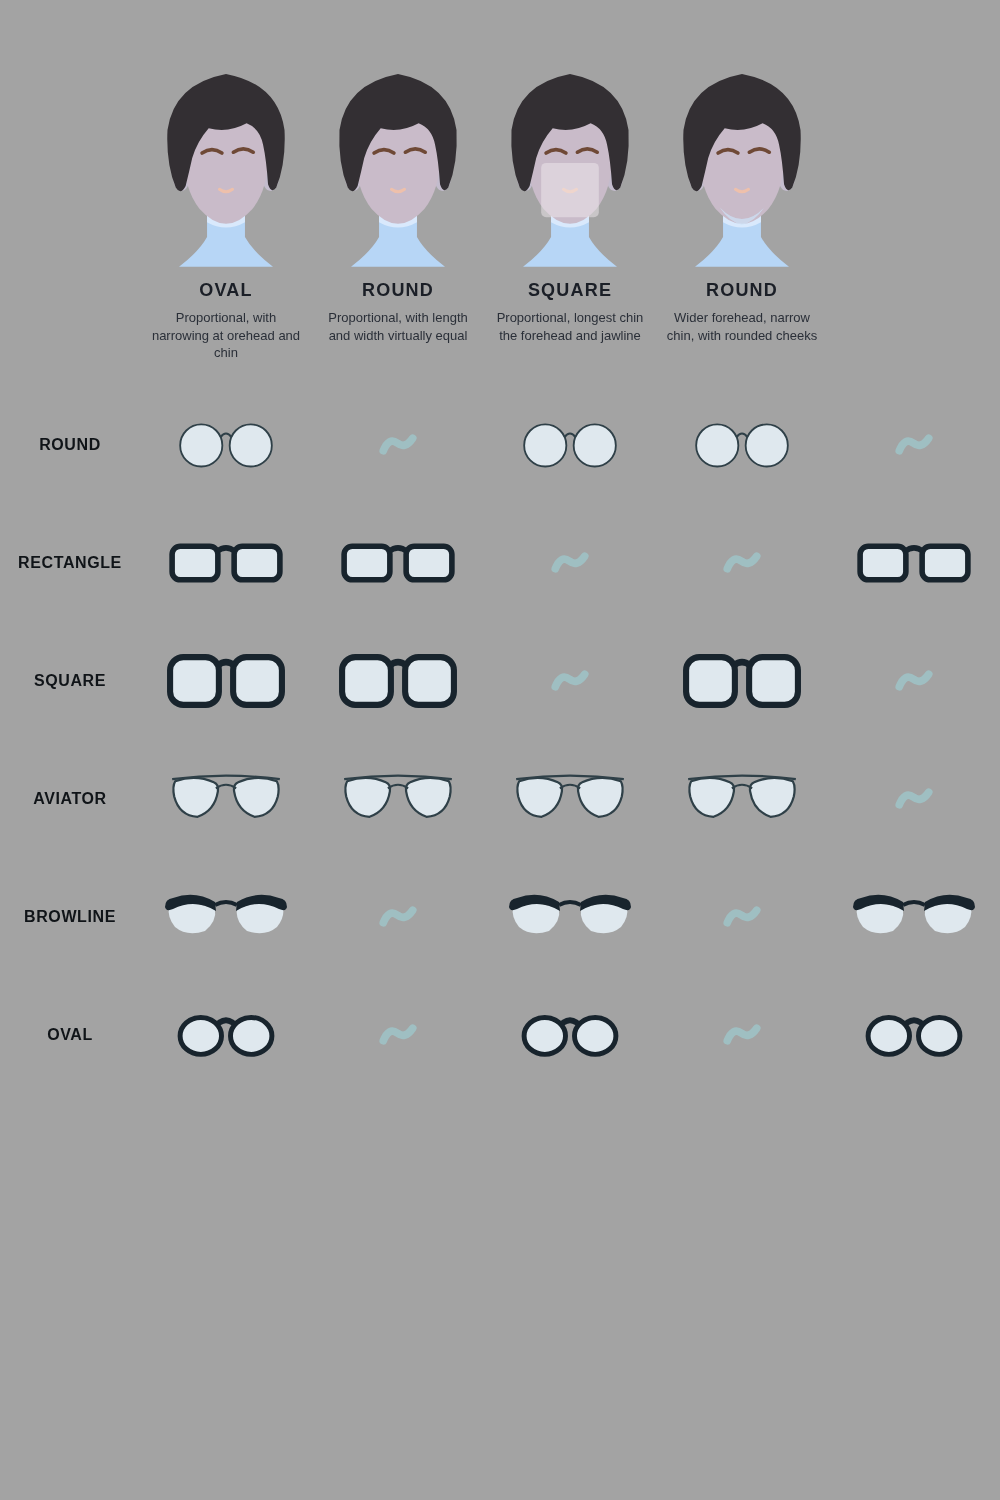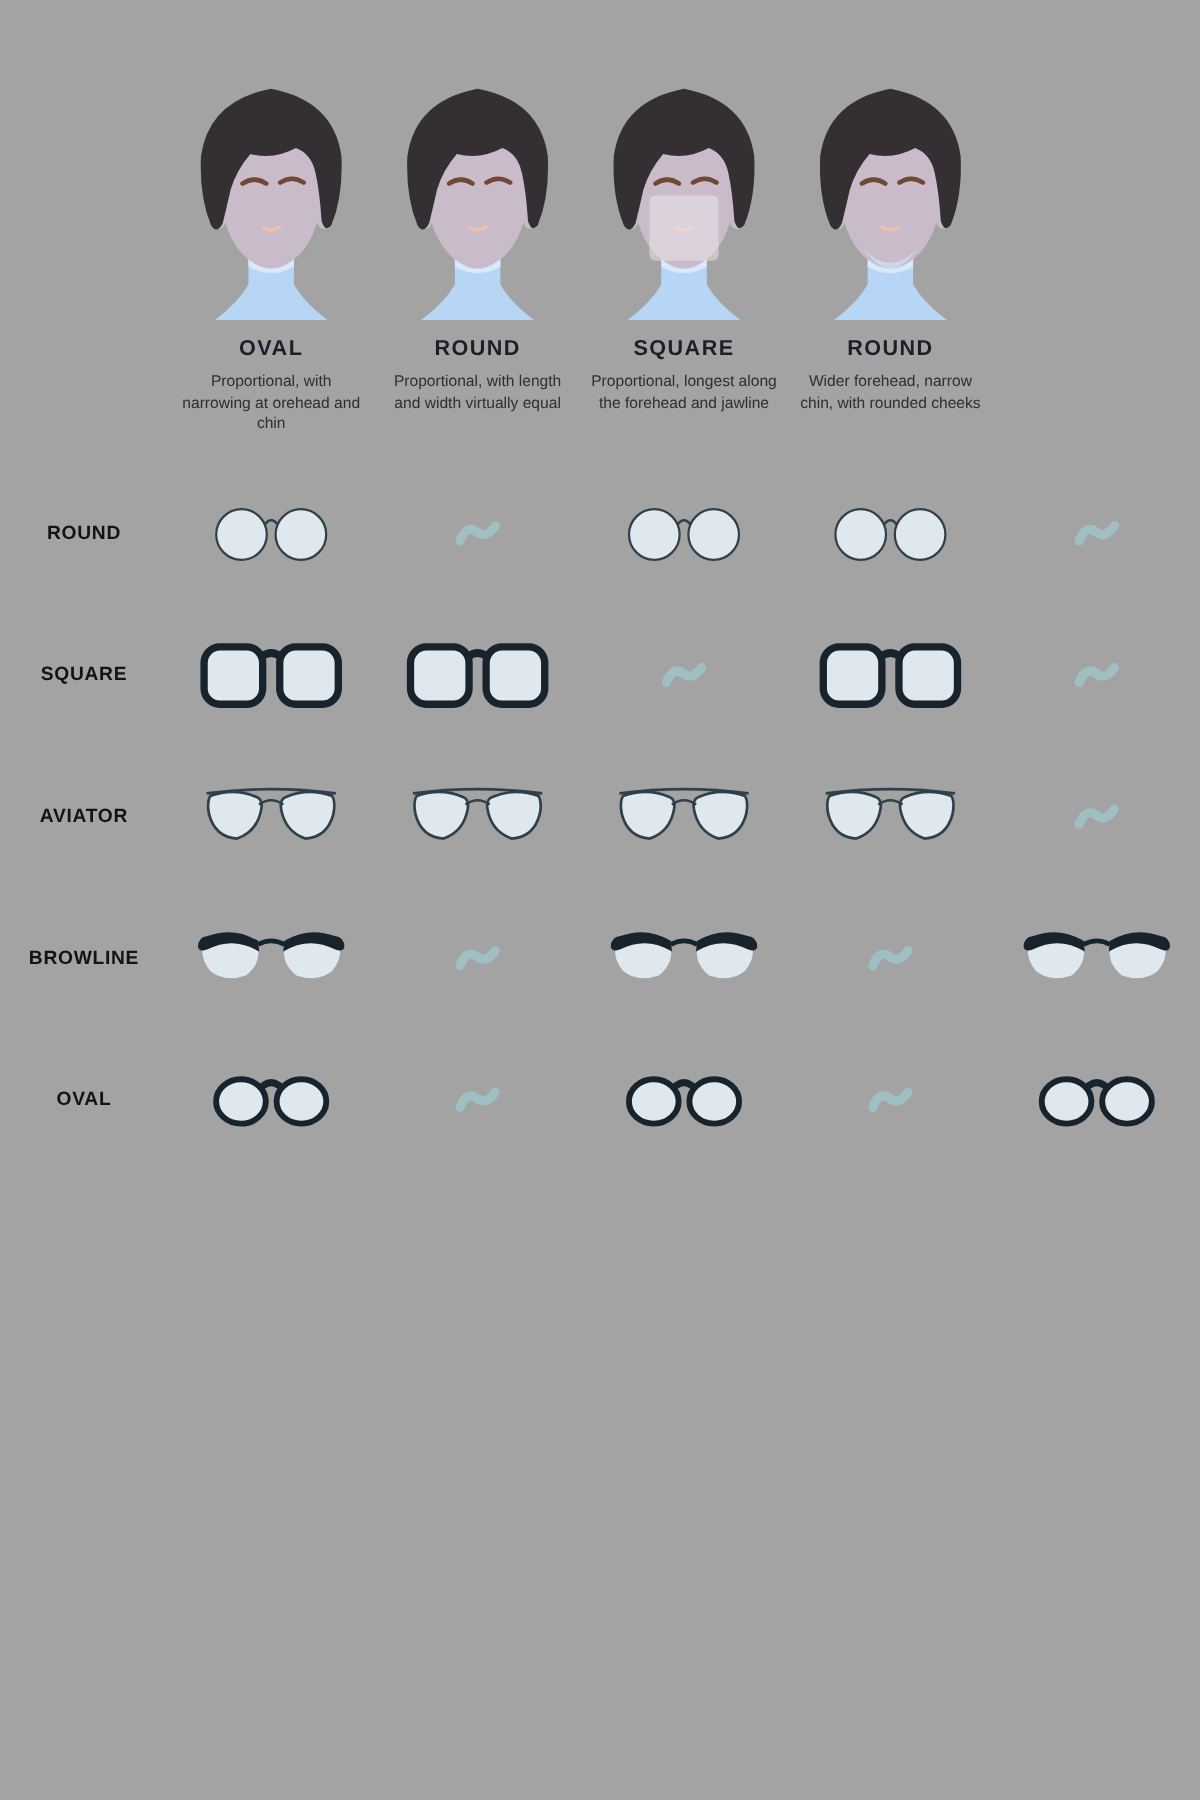--- a/index.html
+++ b/index.html
@@ -160,21 +160,21 @@
         </svg>
         <div class="face-title">ROUND</div>
         <div class="face-desc">Proportional, with length and width virtually equal</div>
       </div>
       <div class="face-cell">
         <svg viewBox="0 0 170 250" class="face-svg">
           <use href="#face-base"></use>
           <rect x="50" y="120" width="70" height="66" rx="6" fill="#efe9ed" opacity="0.5"></rect>
         </svg>
         <div class="face-title">SQUARE</div>
-        <div class="face-desc">Proportional, longest along the forehead and jawline</div>
+        <div class="face-desc">Proportional, longest chin the forehead and jawline</div>
       </div>
       <div class="face-cell">
         <svg viewBox="0 0 170 250" class="face-svg">
           <use href="#face-base"></use>
           <path d="M58,174 Q85,202 112,174 Q100,192 85,195 Q70,192 58,174 Z" fill="#cde2f8" opacity="0.7"></path>
         </svg>
         <div class="face-title">ROUND</div>
         <div class="face-desc">Wider forehead, narrow chin, with rounded cheeks</div>
       </div>
     </div>
@@ -202,20 +202,48 @@
             <use href="#icon-round-glasses"></use>
           </svg>
         </div>
         <div class="cell">
           <svg viewBox="0 0 60 44" class="squiggle-svg">
             <use href="#icon-squiggle"></use>
           </svg>
         </div>
       </div>
       <div class="matrix-row">
+        <div class="row-label">RECTANGLE</div>
+        <div class="cell">
+          <svg viewBox="0 0 120 60" class="glasses-svg" style="width:122px;height:61px;">
+            <use href="#icon-rectangle-glasses"></use>
+          </svg>
+        </div>
+        <div class="cell">
+          <svg viewBox="0 0 120 60" class="glasses-svg" style="width:122px;height:61px;">
+            <use href="#icon-rectangle-glasses"></use>
+          </svg>
+        </div>
+        <div class="cell">
+          <svg viewBox="0 0 60 44" class="squiggle-svg">
+            <use href="#icon-squiggle"></use>
+          </svg>
+        </div>
+        <div class="cell">
+          <svg viewBox="0 0 60 44" class="squiggle-svg">
+            <use href="#icon-squiggle"></use>
+          </svg>
+        </div>
+        <div class="cell">
+          <svg viewBox="0 0 120 60" class="glasses-svg" style="width:122px;height:61px;">
+            <use href="#icon-rectangle-glasses"></use>
+          </svg>
+        </div>
+      </div>
+      <div class="matrix-row">
         <div class="row-label">SQUARE</div>
         <div class="cell">
           <svg viewBox="0 0 120 60" class="glasses-svg" style="width:122px;height:61px;">
             <use href="#icon-square-glasses"></use>
           </svg>
         </div>
         <div class="cell">
           <svg viewBox="0 0 120 60" class="glasses-svg" style="width:122px;height:61px;">
             <use href="#icon-square-glasses"></use>
           </svg>

